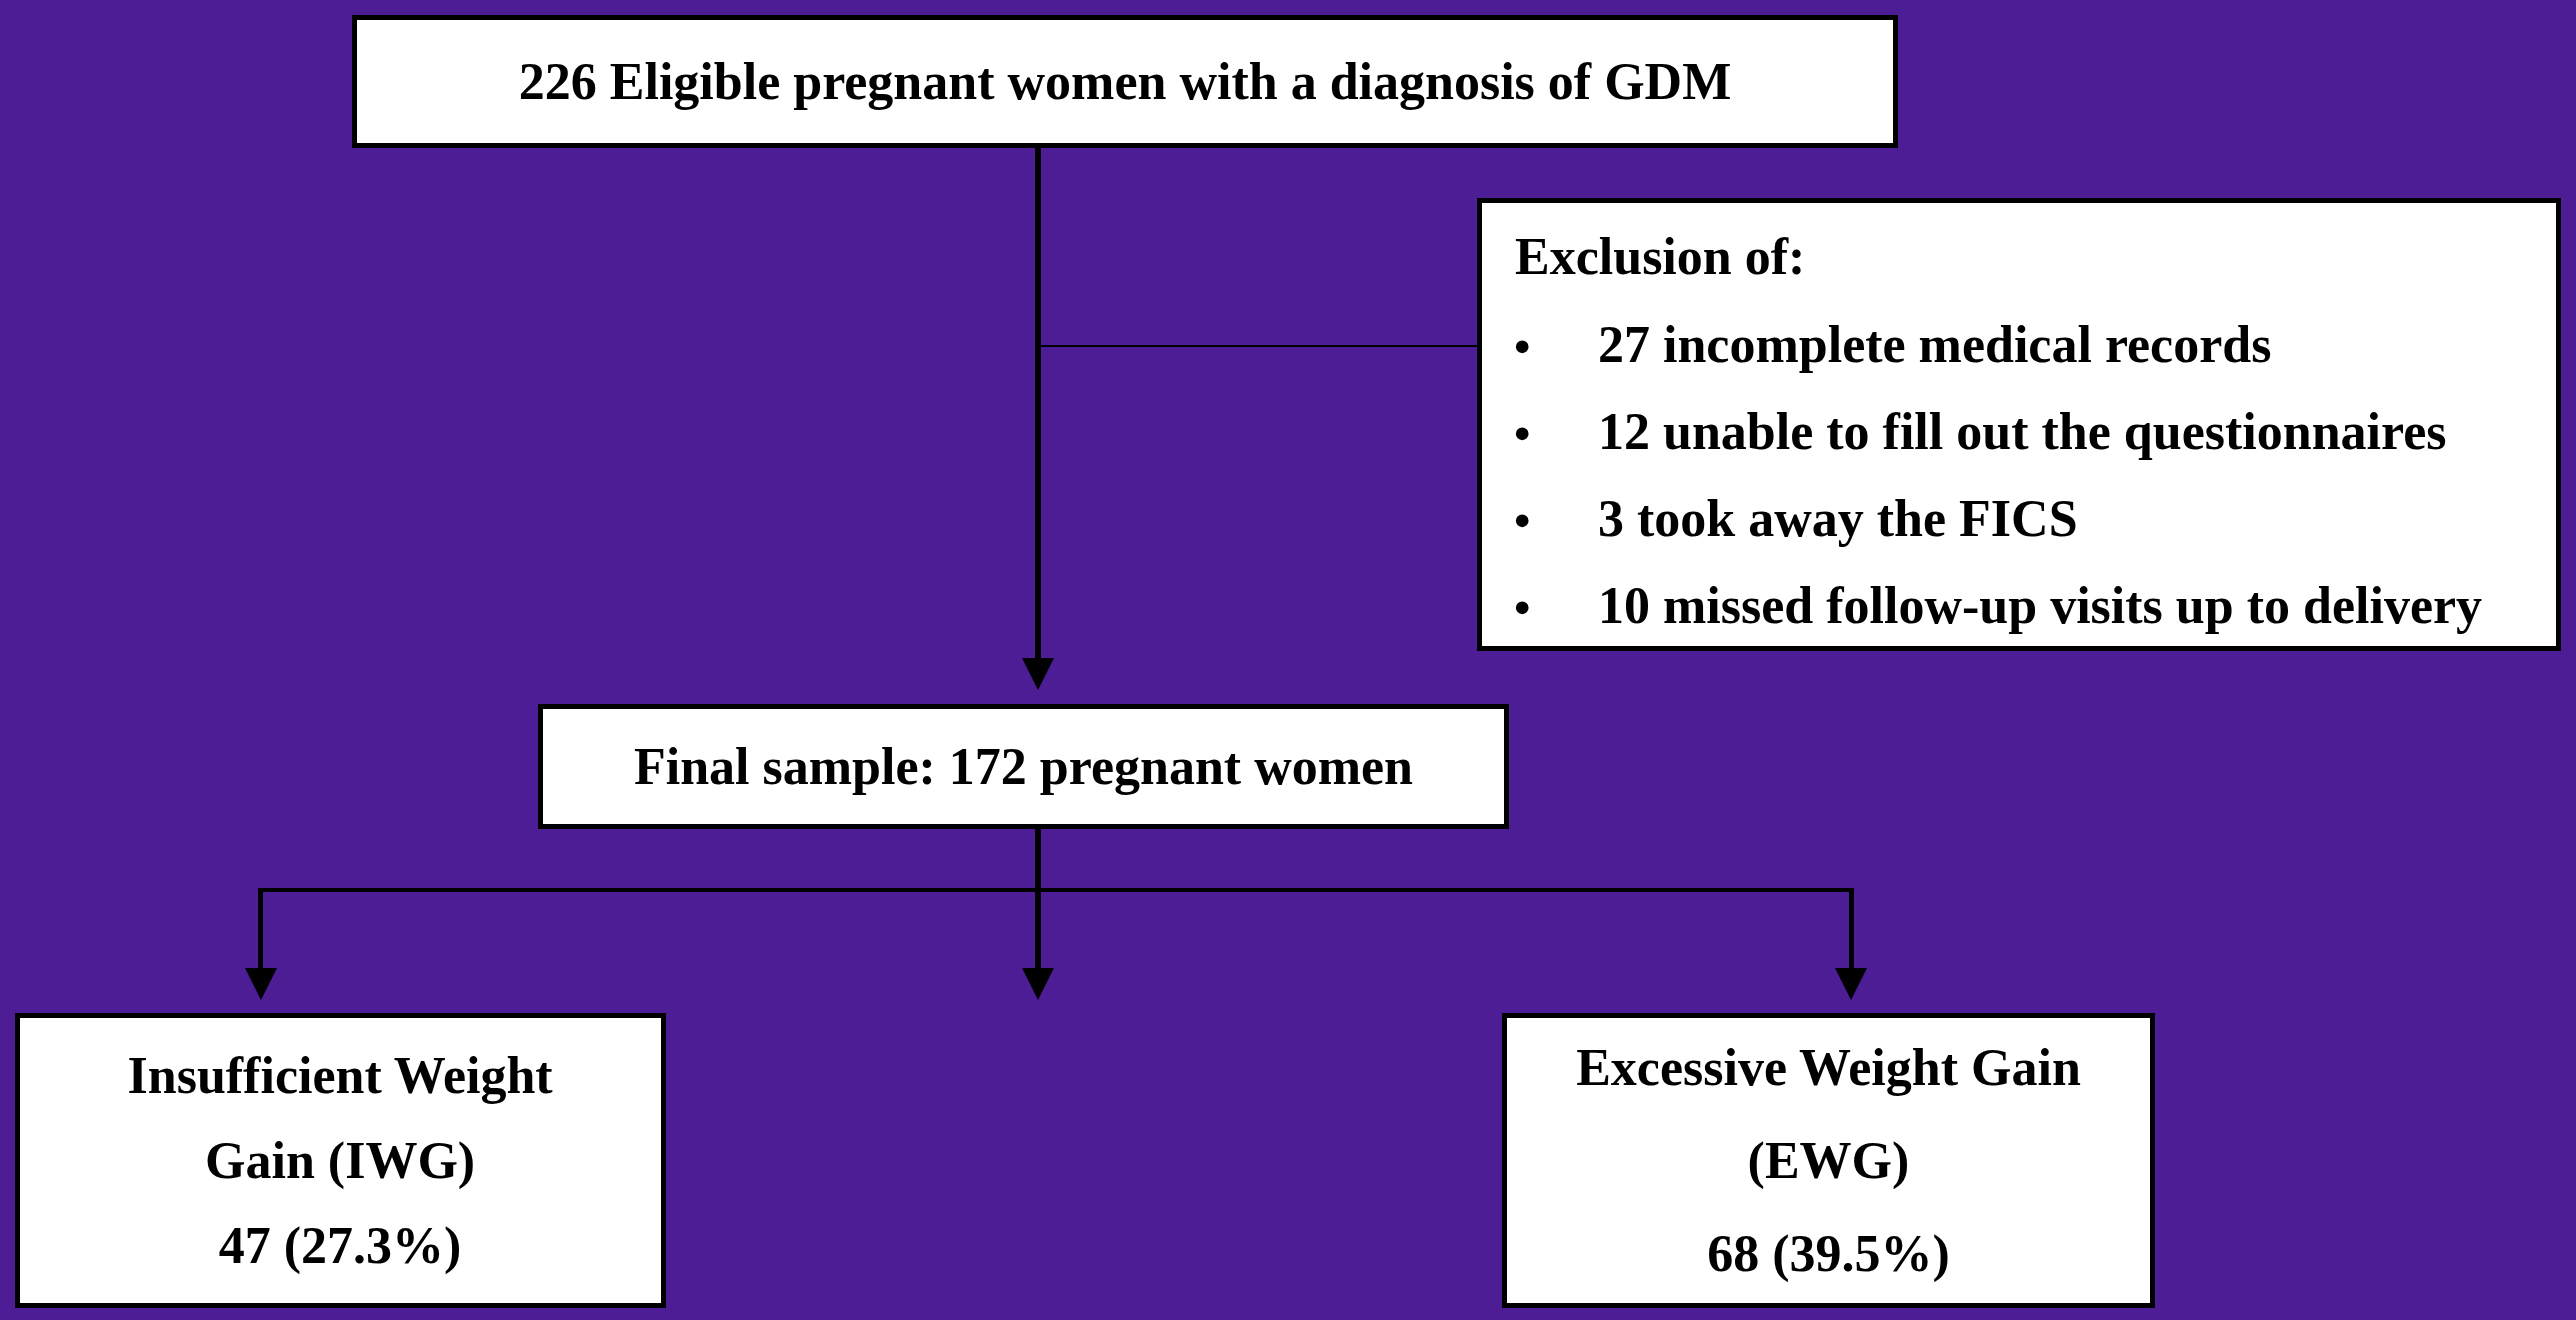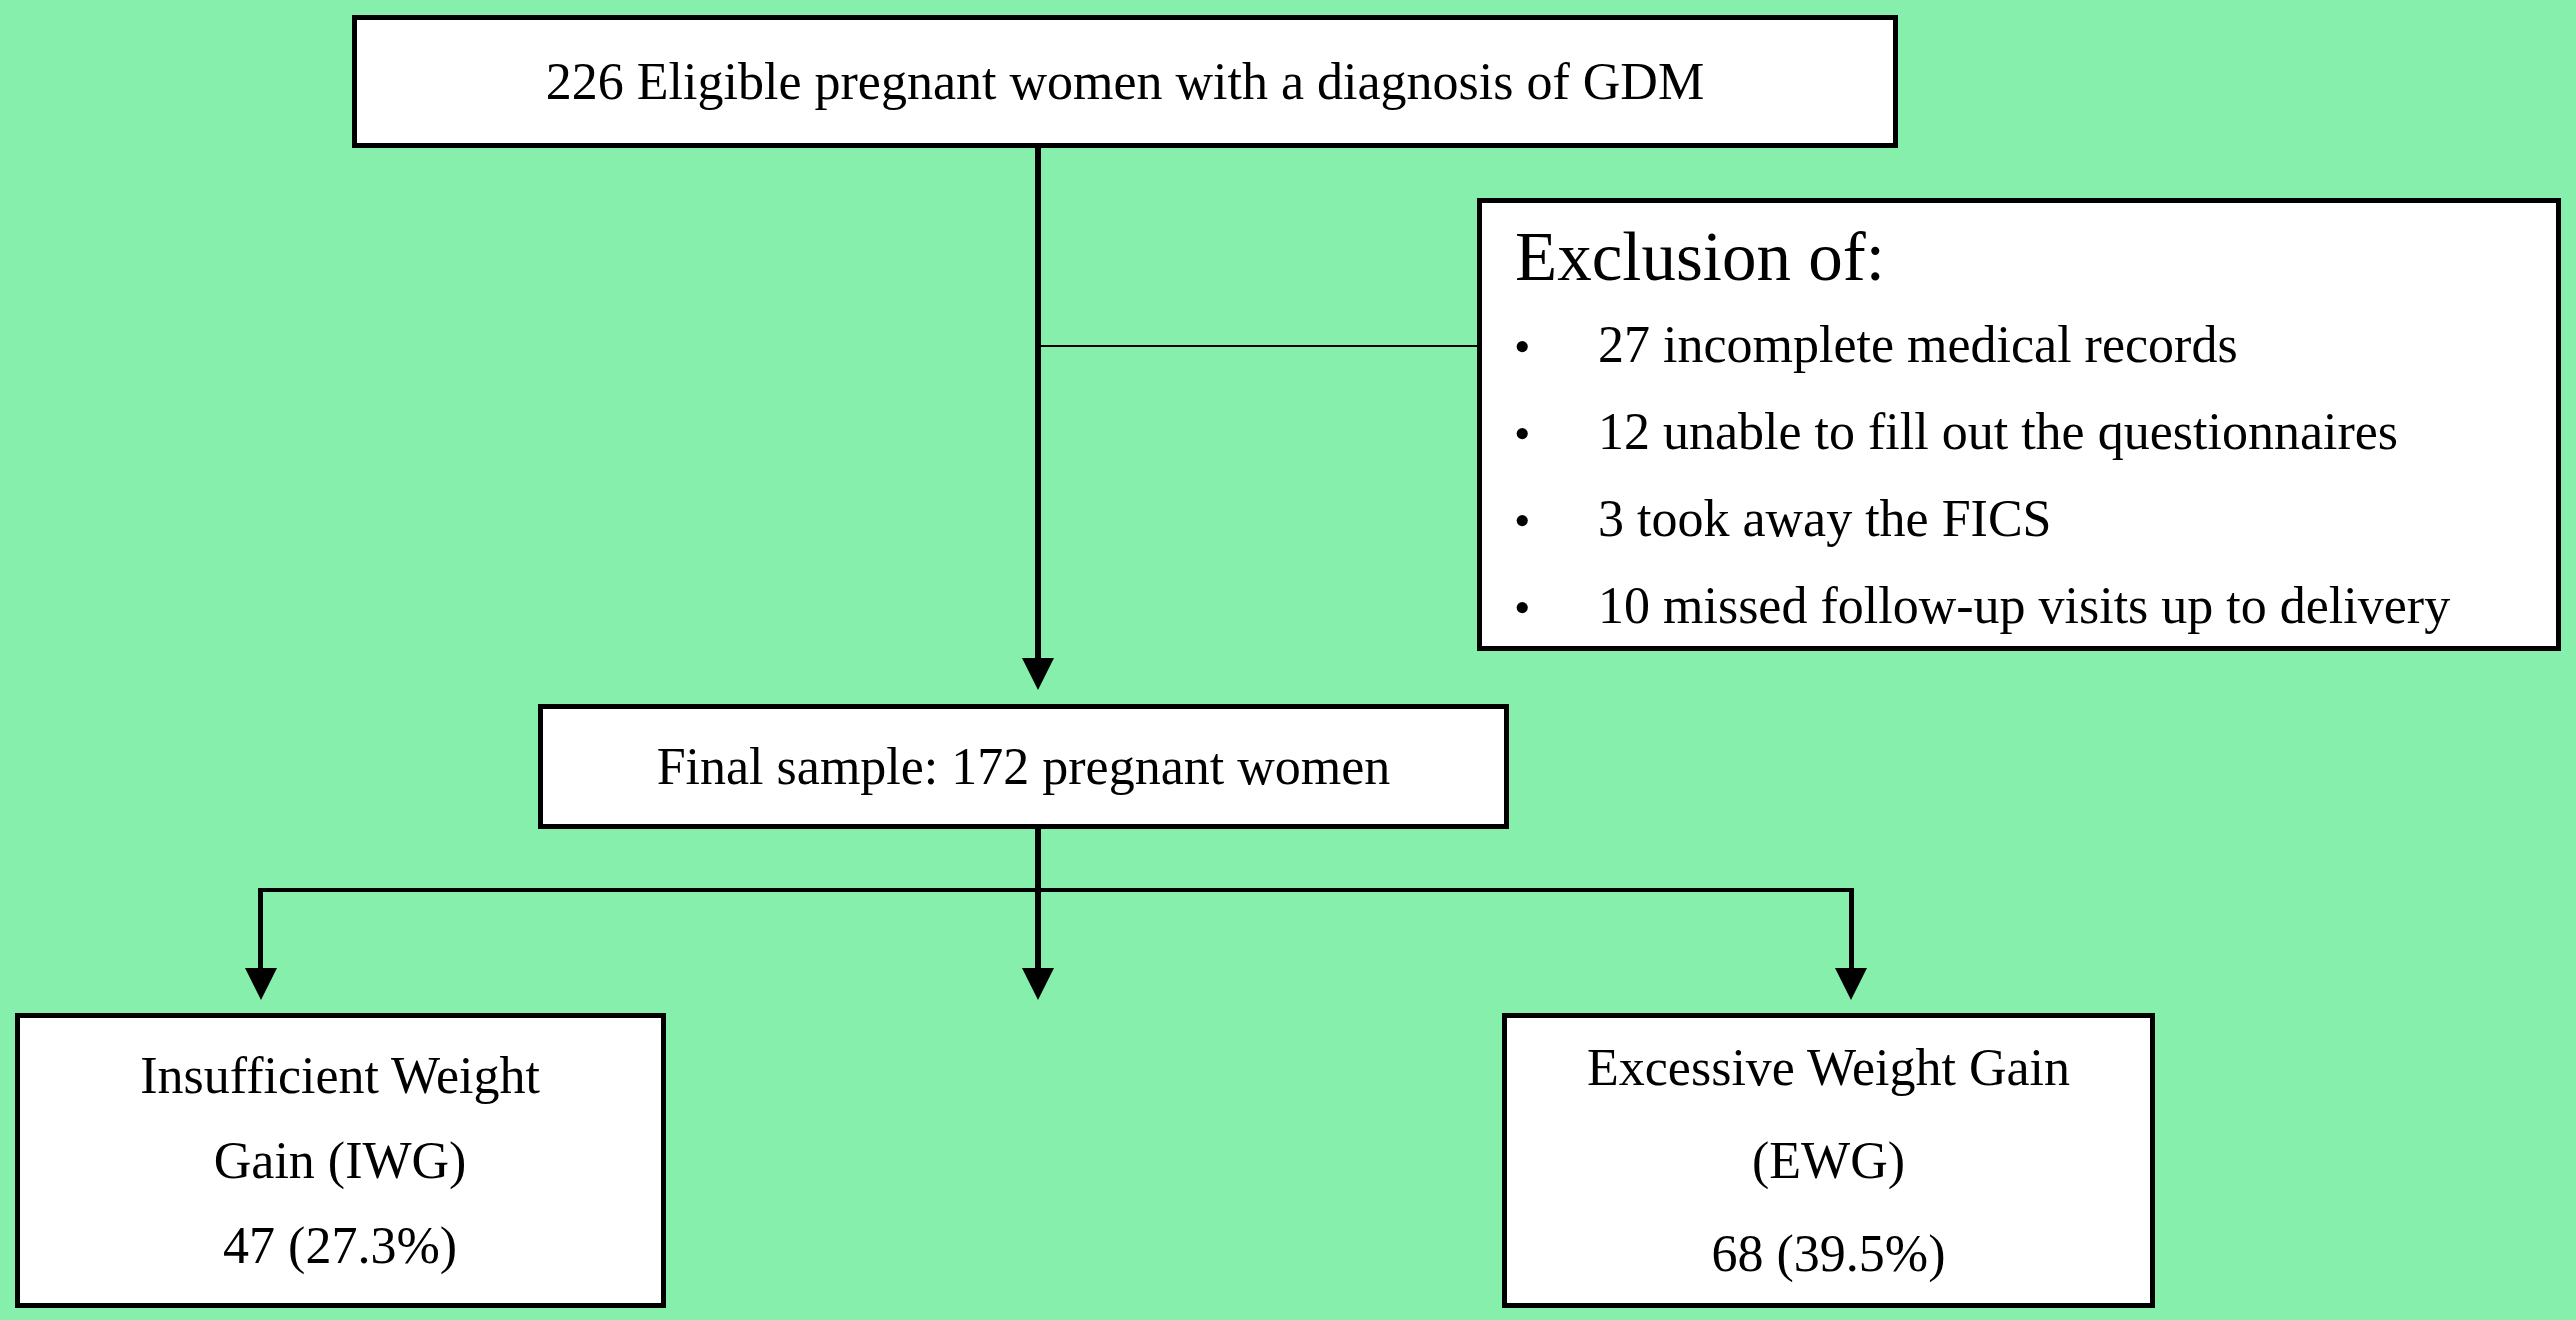--- a/index.html
+++ b/index.html
@@ -4,24 +4,25 @@
 <style>
   html, body {
     margin: 0;
     padding: 0;
     background: #ffffff;
   }
   #canvas {
     position: relative;
     width: 2576px;
     height: 1320px;
-    background: #86efac;
+    background: #4c1d95;
     font-family: "Liberation Serif", "DejaVu Serif", serif;
     color: #000000;
     overflow: hidden;
+    font-weight: bold;
   }
   .box {
     position: absolute;
     box-sizing: border-box;
     border: 5.9px solid #000000;
     background: #ffffff;
     font-size: 52px;
     line-height: 1.25;
   }
   .box.centered {
@@ -34,21 +35,21 @@
     flex-direction: column;
   }
   .outcome .line {
     line-height: 85px;
     white-space: nowrap;
   }
   
   .excl-title {
     margin: 23.4px 0 0 33px;
     line-height: 62px;
-    font-size: 69px;
+    font-size: 52px;
   }
   .excl-list {
     list-style: none;
     margin: 13.7px 0 0 0;
     padding: 0 0 0 32px;
     font-size: 52px;
   }
   .excl-list li {
     line-height: 85px;
     white-space: nowrap;

